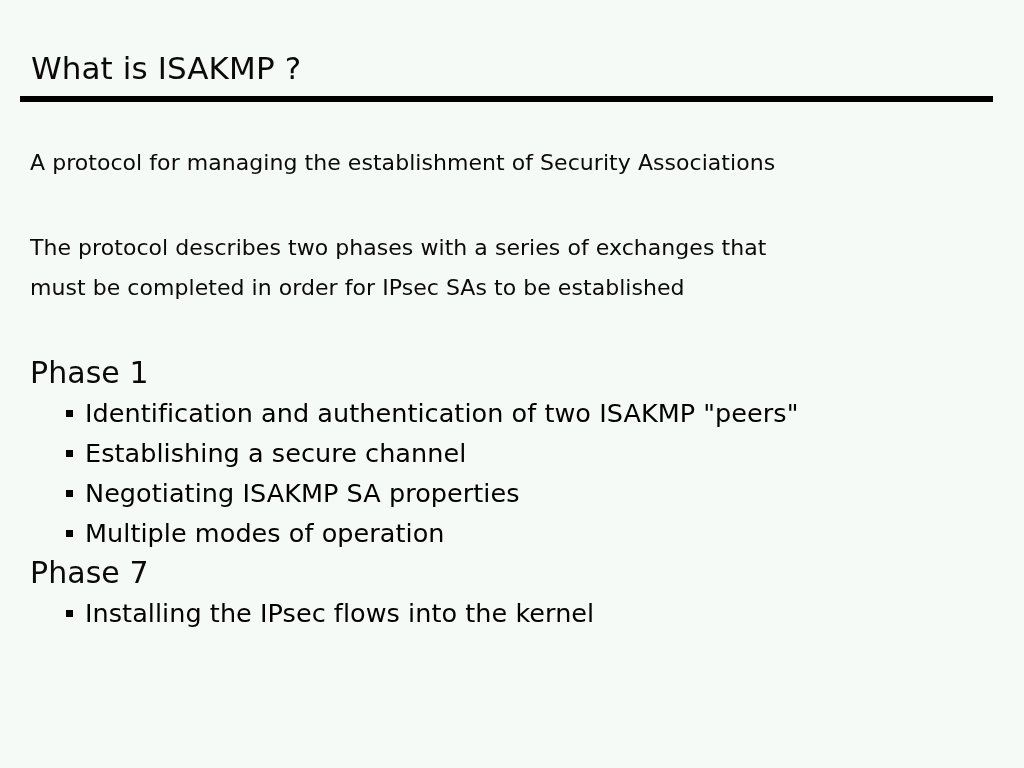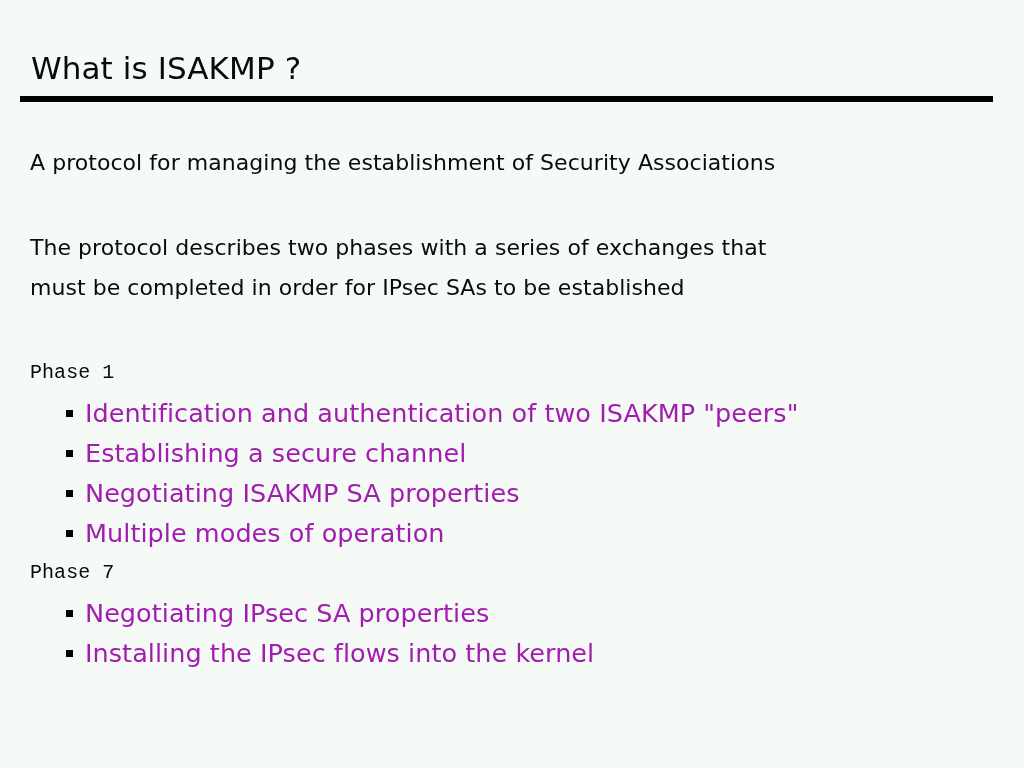--- a/index.html
+++ b/index.html
@@ -62,38 +62,37 @@
     letter-spacing: 0.05px;
     white-space: nowrap;
   }
   .para-gap {
     height: 45px;
   }
   .section-gap {
     height: 45px;
   }
   .phase-head {
-    font-size: 20px;
+    font-size: 30px;
     line-height: 40px;
     color: #0a0a0a;
     letter-spacing: 0.05px;
     white-space: nowrap;
-    font-family: Liberation Mono, monospace;
   }
   .bullet-list {
     list-style: none;
     margin: 0;
     padding: 0;
   }
   .bullet-item {
     position: relative;
     padding-left: 55px;
     font-size: 25.5px;
     line-height: 40px;
-    color: #a21caf;
+    color: #000000;
     letter-spacing: 0.05px;
     white-space: nowrap;
   }
   .bullet-marker {
     position: absolute;
     left: 36px;
     top: 17px;
     width: 7px;
     height: 7px;
     background: #000000;
@@ -137,21 +136,20 @@
       <li class="bullet-item">
         <span class="bullet-marker"></span>
         <span>Multiple modes of operation</span>
       </li>
     </ul>
 
     <div class="phase-head">Phase 7</div>
     <ul class="bullet-list">
       <li class="bullet-item">
         <span class="bullet-marker"></span>
-        <span>Negotiating IPsec SA properties</span>
       </li>
       <li class="bullet-item">
         <span class="bullet-marker"></span>
         <span>Installing the IPsec flows into the kernel</span>
       </li>
     </ul>
 
   </div>
 </div>
 

